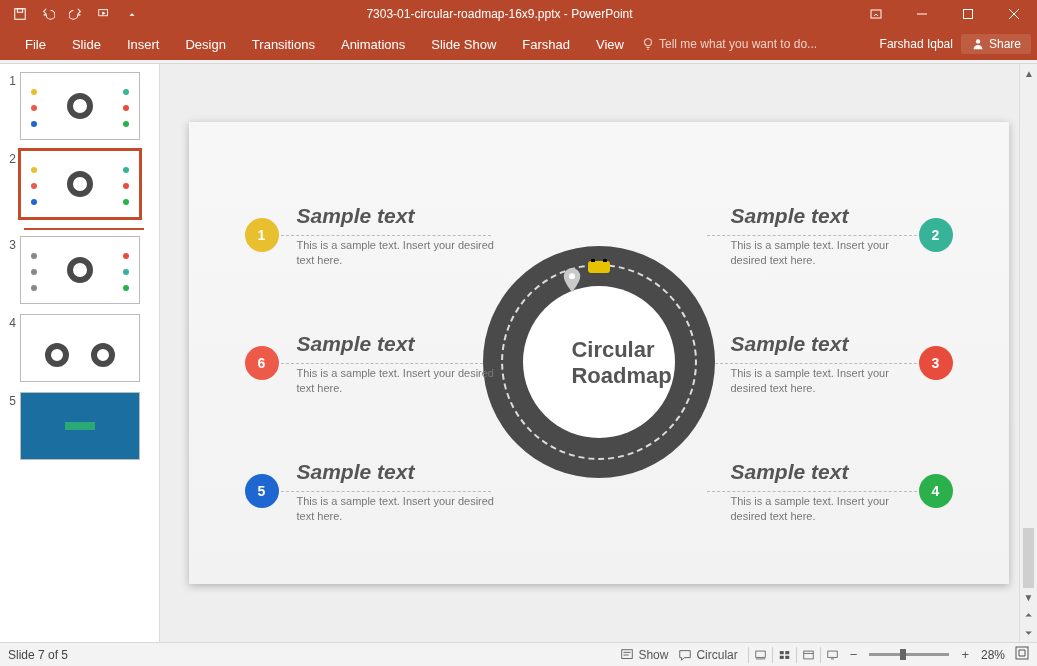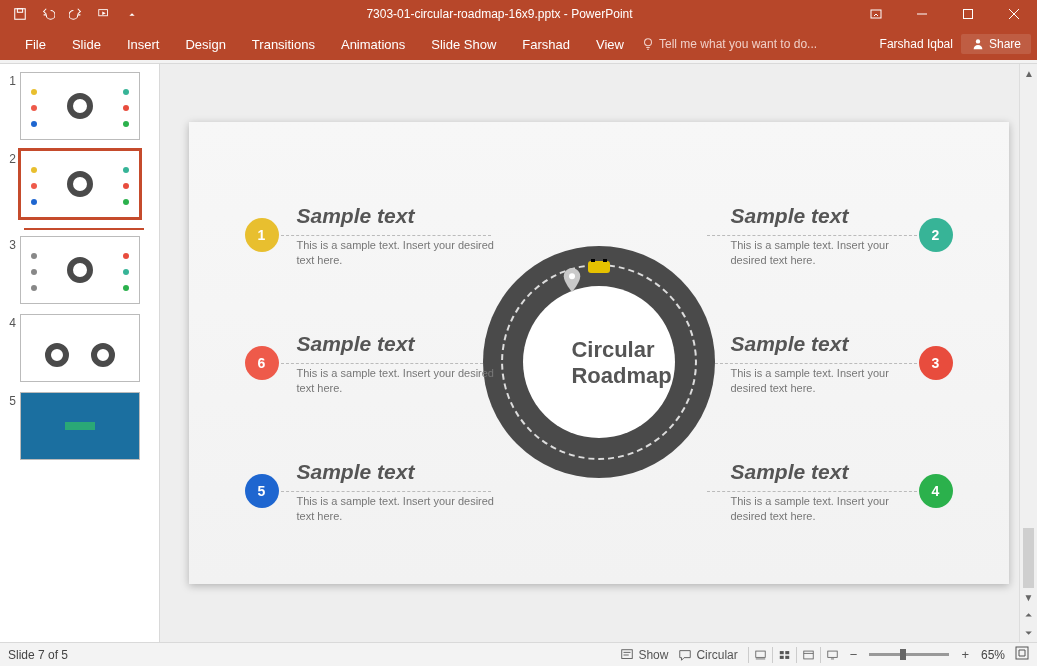--- a/index.html
+++ b/index.html
@@ -381,19 +381,19 @@
       <span>
           <svg width="14" height="12" viewBox="0 0 14 12" fill="none" stroke="#555">
             <rect x="1" y="1" width="12" height="8"></rect>
             <line x1="5" y1="11" x2="9" y2="11"></line>
           </svg>
         </span>
     </div>
     <span class="zoom-minus">−</span>
     <div class="zoom-slider"></div>
     <span class="zoom-plus">+</span>
-    <span class="pct">65%</span>
+    <span class="pct">28%</span>
     <span class="fit-btn"><svg viewBox="0 0 14 14" fill="none" stroke="#555">
           <rect x="1" y="1" width="12" height="12"></rect>
           <path d="M4 4h6v6H4z"></path>
         </svg></span>
   </div>
 </div>
 
 </body></html>

